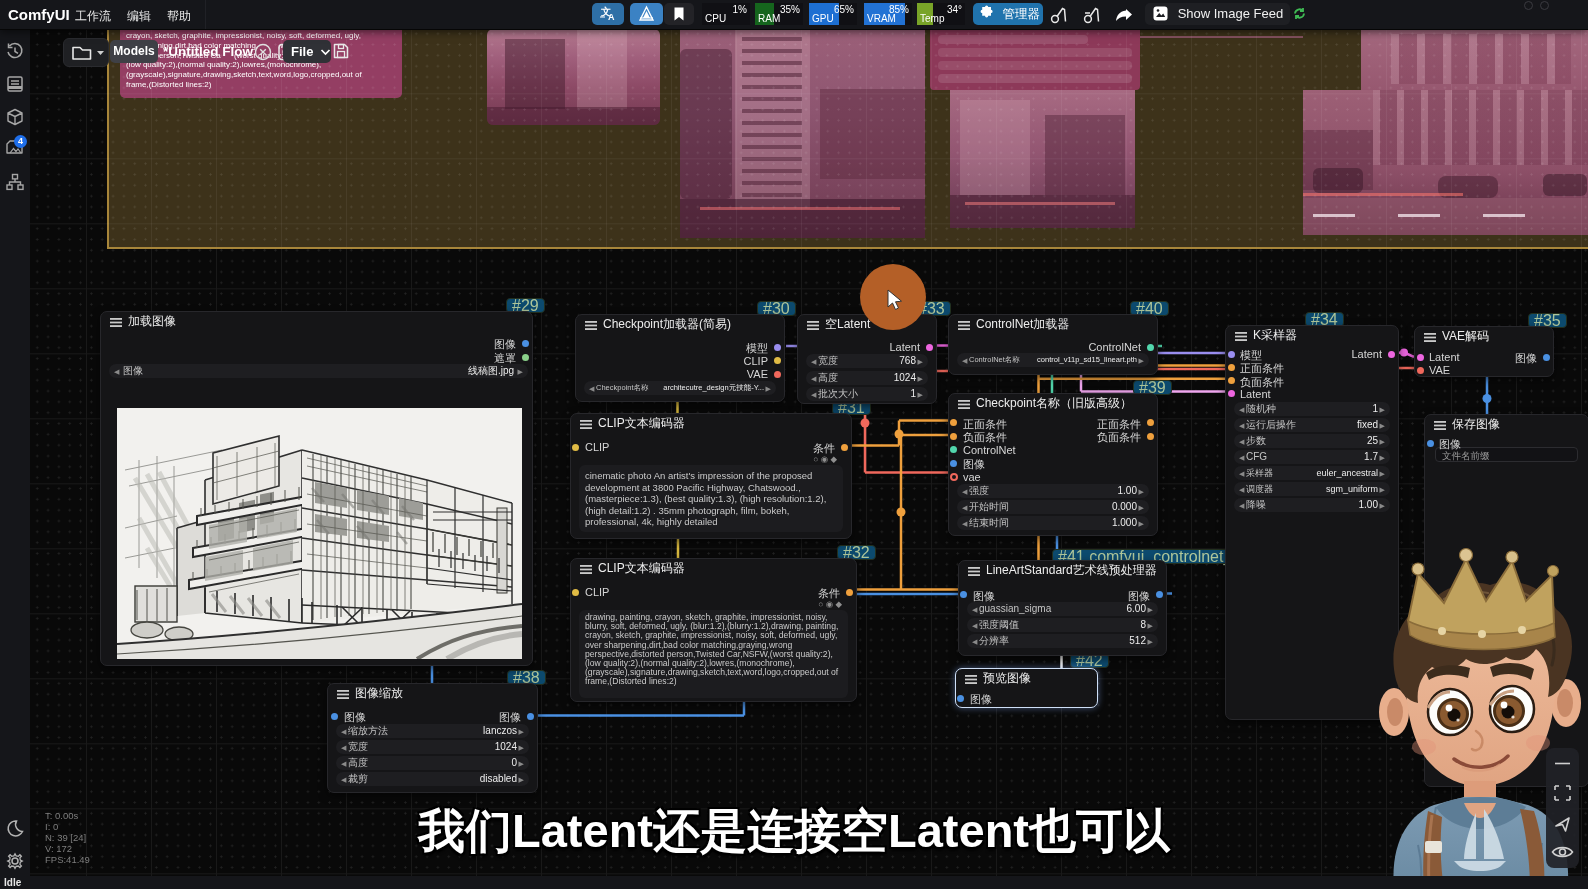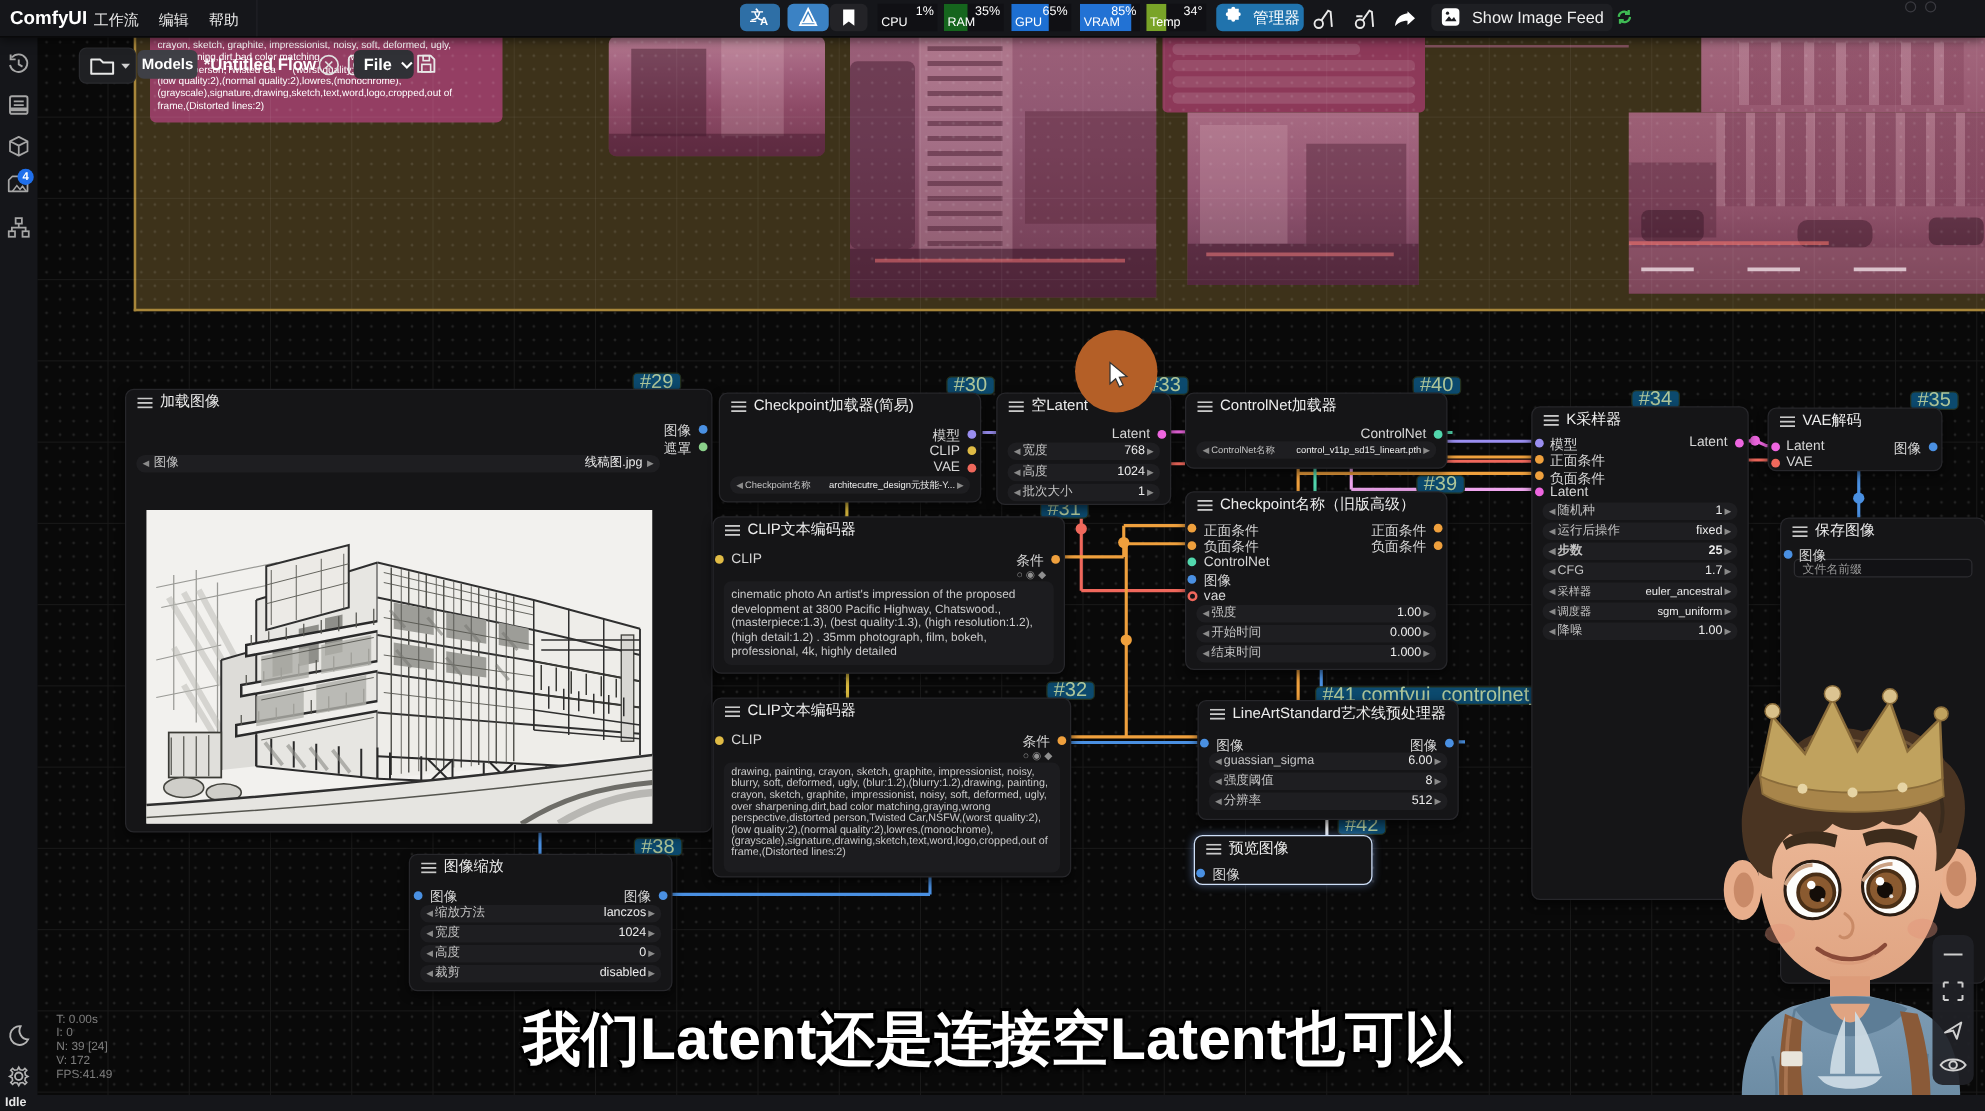--- a/index.html
+++ b/index.html
@@ -173,21 +173,21 @@
 
   <path d="M1152 346 H1162 M1052 374 V393" stroke="#52d7ad" stroke-width="2.5"></path>
 
   <path d="M432 666 V687 M534 715.5 H744 M744 594 V715.5 M744 594 H958 M1057 534.5 V560 M1162 593.5 H1172 M1487 375 V414" stroke="#4a90e2" stroke-width="2.5"></path>
   <circle cx="1487" cy="398.5" r="4.5" fill="#4a90e2"></circle>
 
   <path d="M1061.5 654 V670" stroke="#e8e8e8" stroke-width="2.5"></path>
 </svg>
 
 <div class="pill" style="left:506px;top:298px;">#29</div>
-<div class="node" style="left:100px;top:311px;width:431px;height:353px;padding-left:37px;">
+<div class="node" style="left:100px;top:311px;width:431px;height:353px;">
   <div class="nh">加载图像</div>
   <div class="dot cBlue" style="right:3px;top:27.5px;"></div>
   <div class="slab" style="right:16px;top:25px;">图像</div>
   <div class="dot cGreen" style="right:3px;top:41.5px;"></div>
   <div class="slab" style="right:16px;top:39px;">遮罩</div>
   <div class="w" style="left:8px;top:52px;width:419px;">
       <span class="aL">◀</span>
       <span class="la">图像</span>
       <span class="va">线稿图.jpg</span>
       <span class="aR">▶</span>
@@ -501,21 +501,21 @@
       <span class="la" style="left:12px;">随机种</span>
       <span class="va" style="right:12px;">1</span>
       <span class="aR">▶</span>
     </div>
   <div class="w" style="left:8px;top:92px;width:156px;">
       <span class="aL">◀</span>
       <span class="la" style="left:12px;">运行后操作</span>
       <span class="va" style="right:12px;">fixed</span>
       <span class="aR">▶</span>
     </div>
-  <div class="w" style="left:8px;top:108px;width:156px;font-weight:bold;">
+  <div class="w" style="left:8px;top:108px;width:156px;">
       <span class="aL">◀</span>
       <span class="la" style="left:12px;">步数</span>
       <span class="va" style="right:12px;">25</span>
       <span class="aR">▶</span>
     </div>
   <div class="w" style="left:8px;top:124px;width:156px;">
       <span class="aL">◀</span>
       <span class="la" style="left:12px;">CFG</span>
       <span class="va" style="right:12px;">1.7</span>
       <span class="aR">▶</span>

